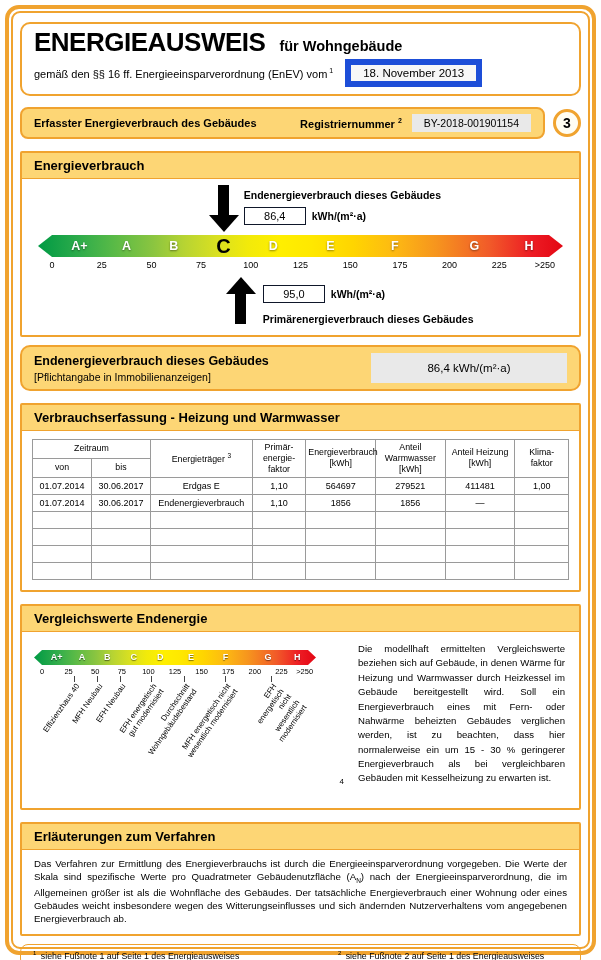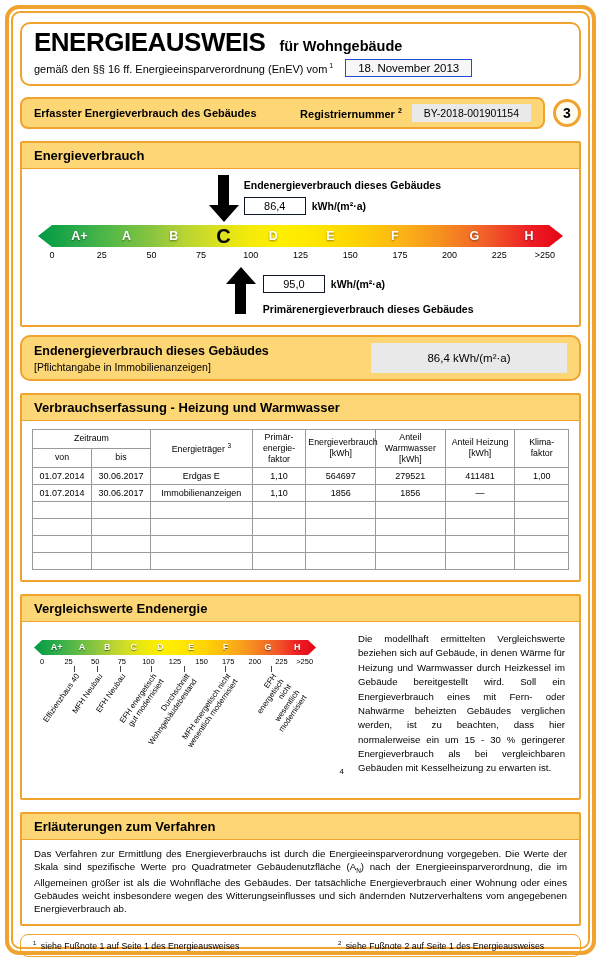--- a/index.html
+++ b/index.html
@@ -14,21 +14,21 @@
   .frame-inner{position:absolute;inset:11px;border:2px solid var(--orange);border-radius:9px;pointer-events:none;}
   .content{position:absolute;inset:0;padding:22px 20px 0;}
 
   
   .header-box{border:2.5px solid var(--orange);border-radius:10px;padding:3px 12px 7px;background:#fff;}
   .title-row{display:flex;align-items:baseline;}
   .doc-title{font-size:26px;font-weight:bold;letter-spacing:-0.5px;}
   .doc-subtitle{font-size:14.5px;font-weight:bold;margin-left:14px;}
   .law-row{display:flex;align-items:center;font-size:11px;margin-top:1px;}
   .law-row sup{font-size:7px;margin-left:2px;}
-  .date-box{border:1px solid #1d4ed8;background:#f7f7f7;padding:2px 12px;font-size:11.5px;margin-left:12px;}
+  .date-box{border:6px solid #1d4ed8;background:#f7f7f7;padding:2px 12px;font-size:11.5px;margin-left:12px;}
 
   
   .registry-row{display:flex;align-items:center;margin-top:11px;gap:8px;}
   .registry-bar{flex:1;background:var(--yellow);border:2px solid var(--orange);border-radius:8px;padding:5px 12px;display:flex;align-items:center;font-size:11px;}
   .reg-label{font-weight:bold;}
   .reg-right{margin-left:auto;display:flex;align-items:center;gap:10px;}
   .reg-number-label{font-weight:bold;}
   .reg-number-label sup{font-size:7px;}
   .reg-value{background:var(--grey-box);padding:3px 12px;font-size:10.5px;}
   .page-badge{width:28px;height:28px;border:3.5px solid var(--orange);border-radius:50%;background:#FFFDF2;display:flex;align-items:center;justify-content:center;font-weight:bold;font-size:14px;flex:0 0 auto;}
@@ -233,21 +233,21 @@
               <td>Erdgas E</td>
               <td>1,10</td>
               <td>564697</td>
               <td>279521</td>
               <td>411481</td>
               <td>1,00</td>
             </tr>
             <tr>
               <td>01.07.2014</td>
               <td>30.06.2017</td>
-              <td>Immobilienanzeigen</td>
+              <td>Endenergieverbrauch</td>
               <td>1,10</td>
               <td>1856</td>
               <td>1856</td>
               <td>—</td>
               <td></td>
             </tr>
             <tr>
               <td></td>
               <td></td>
               <td></td>

